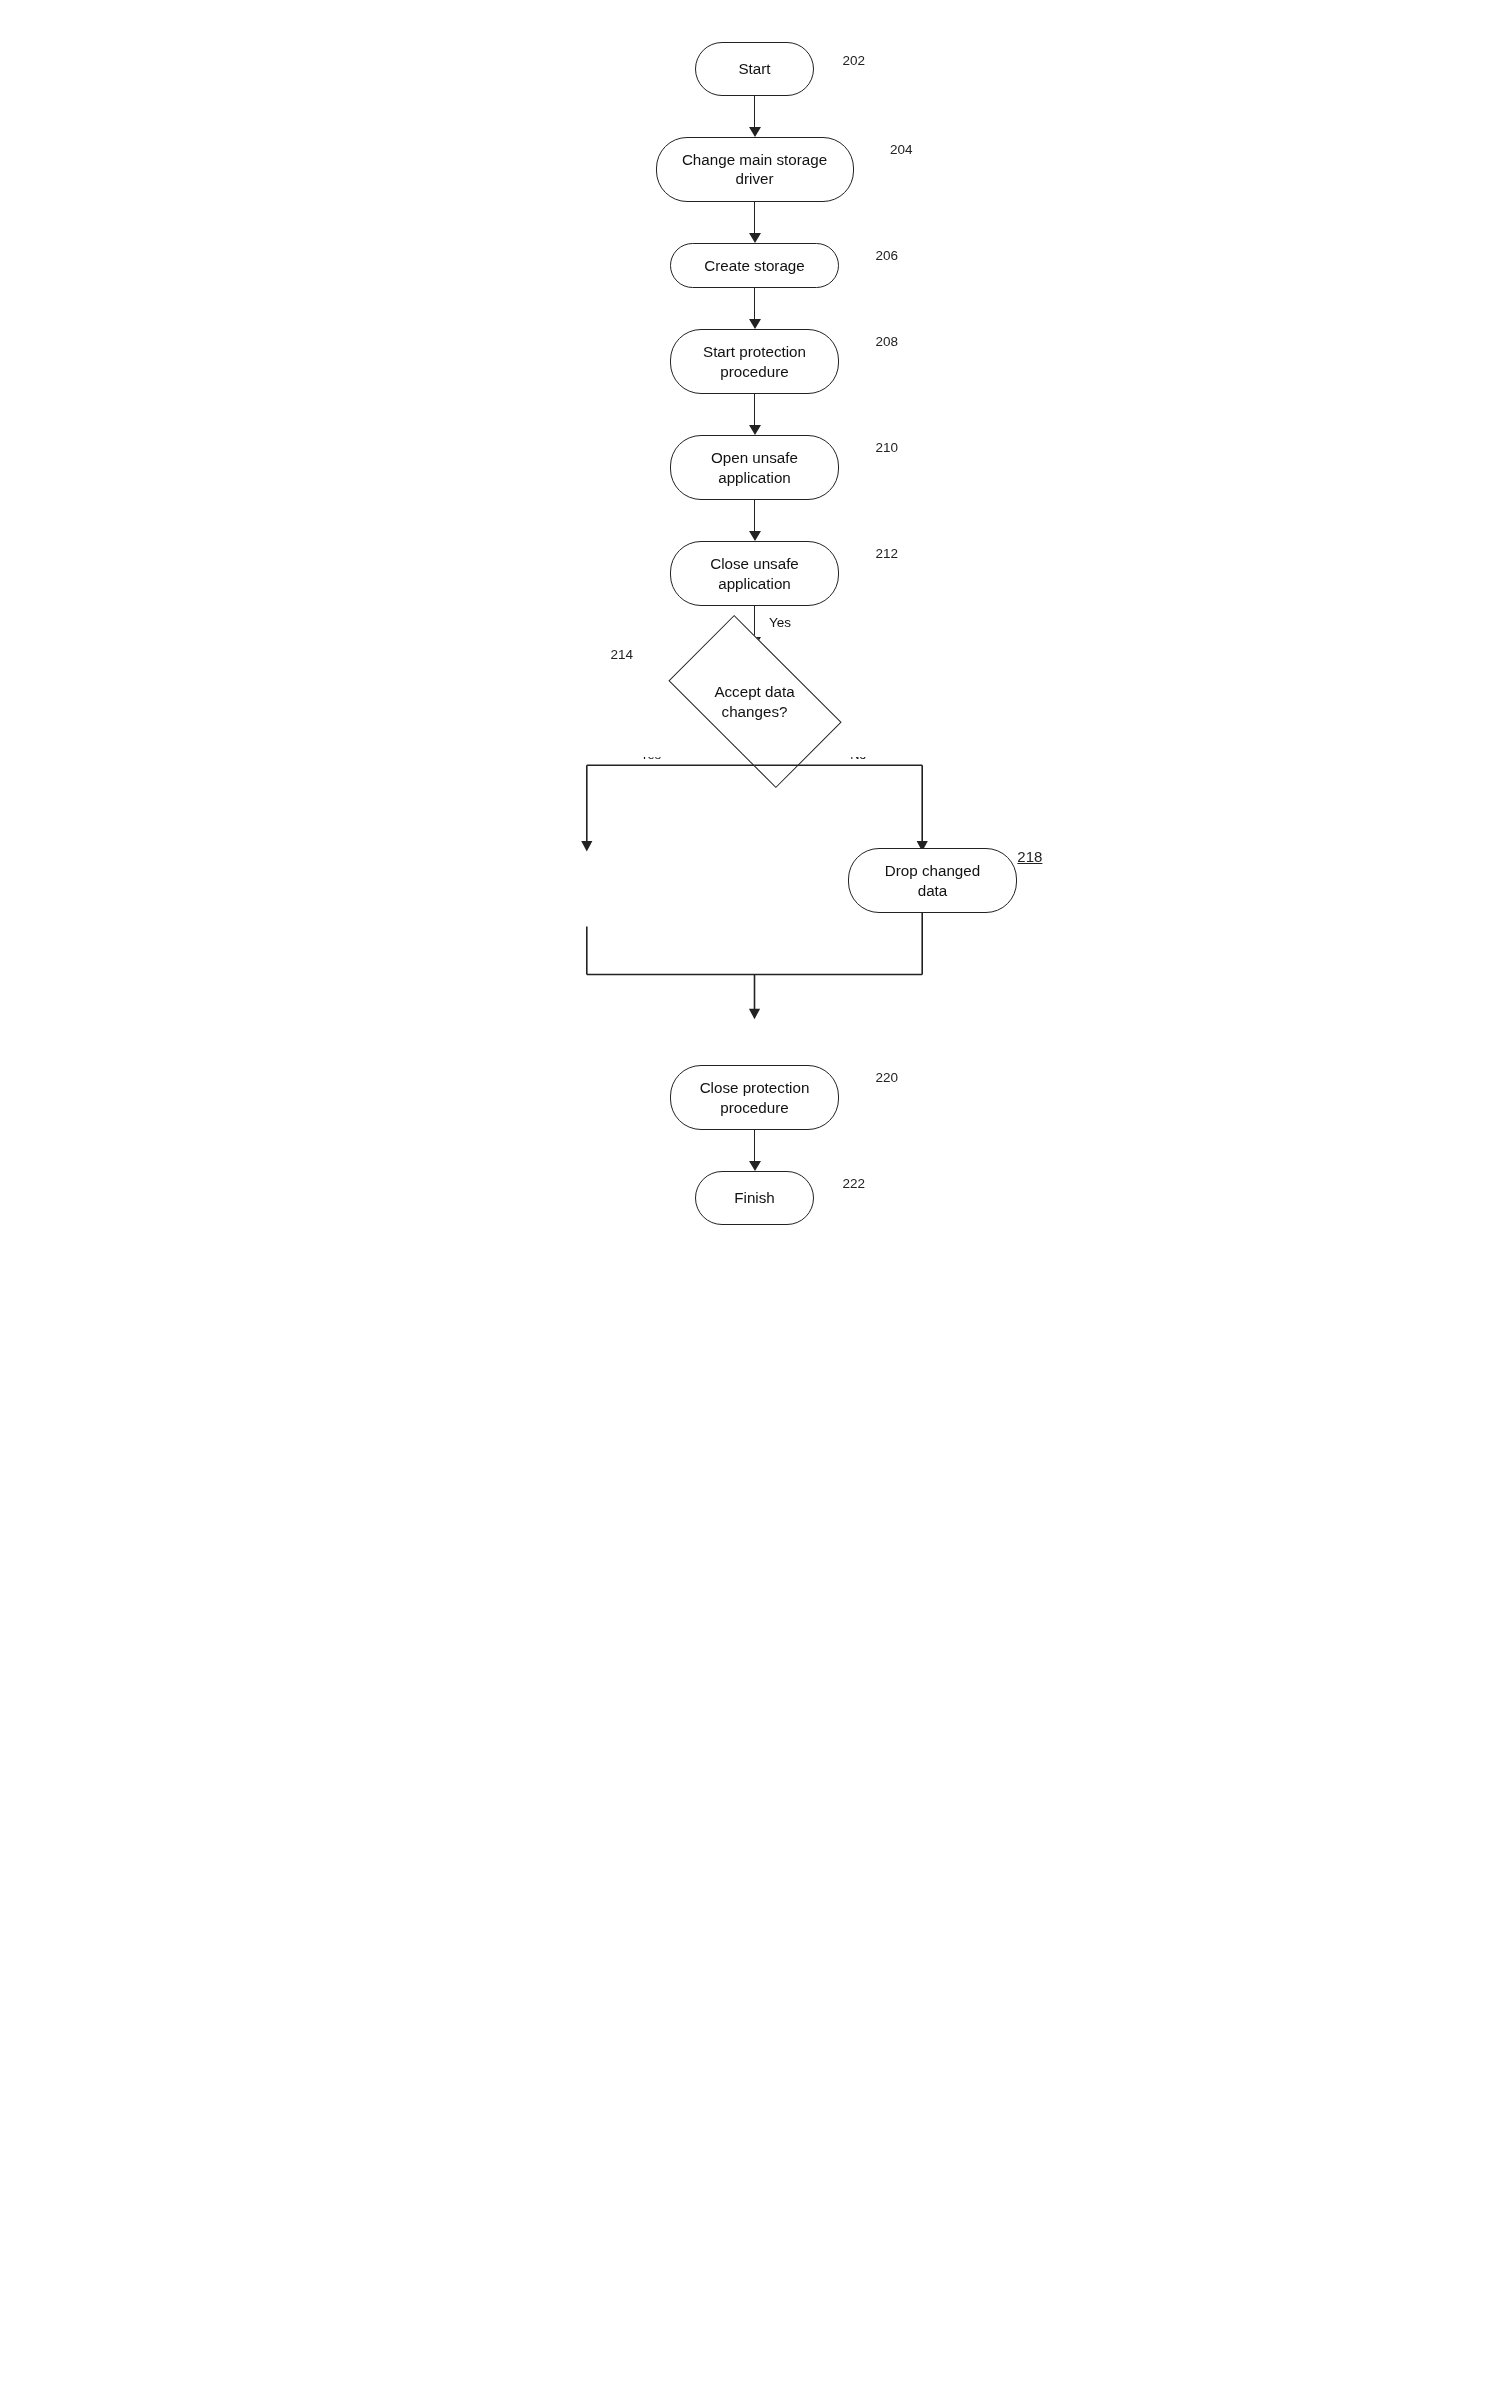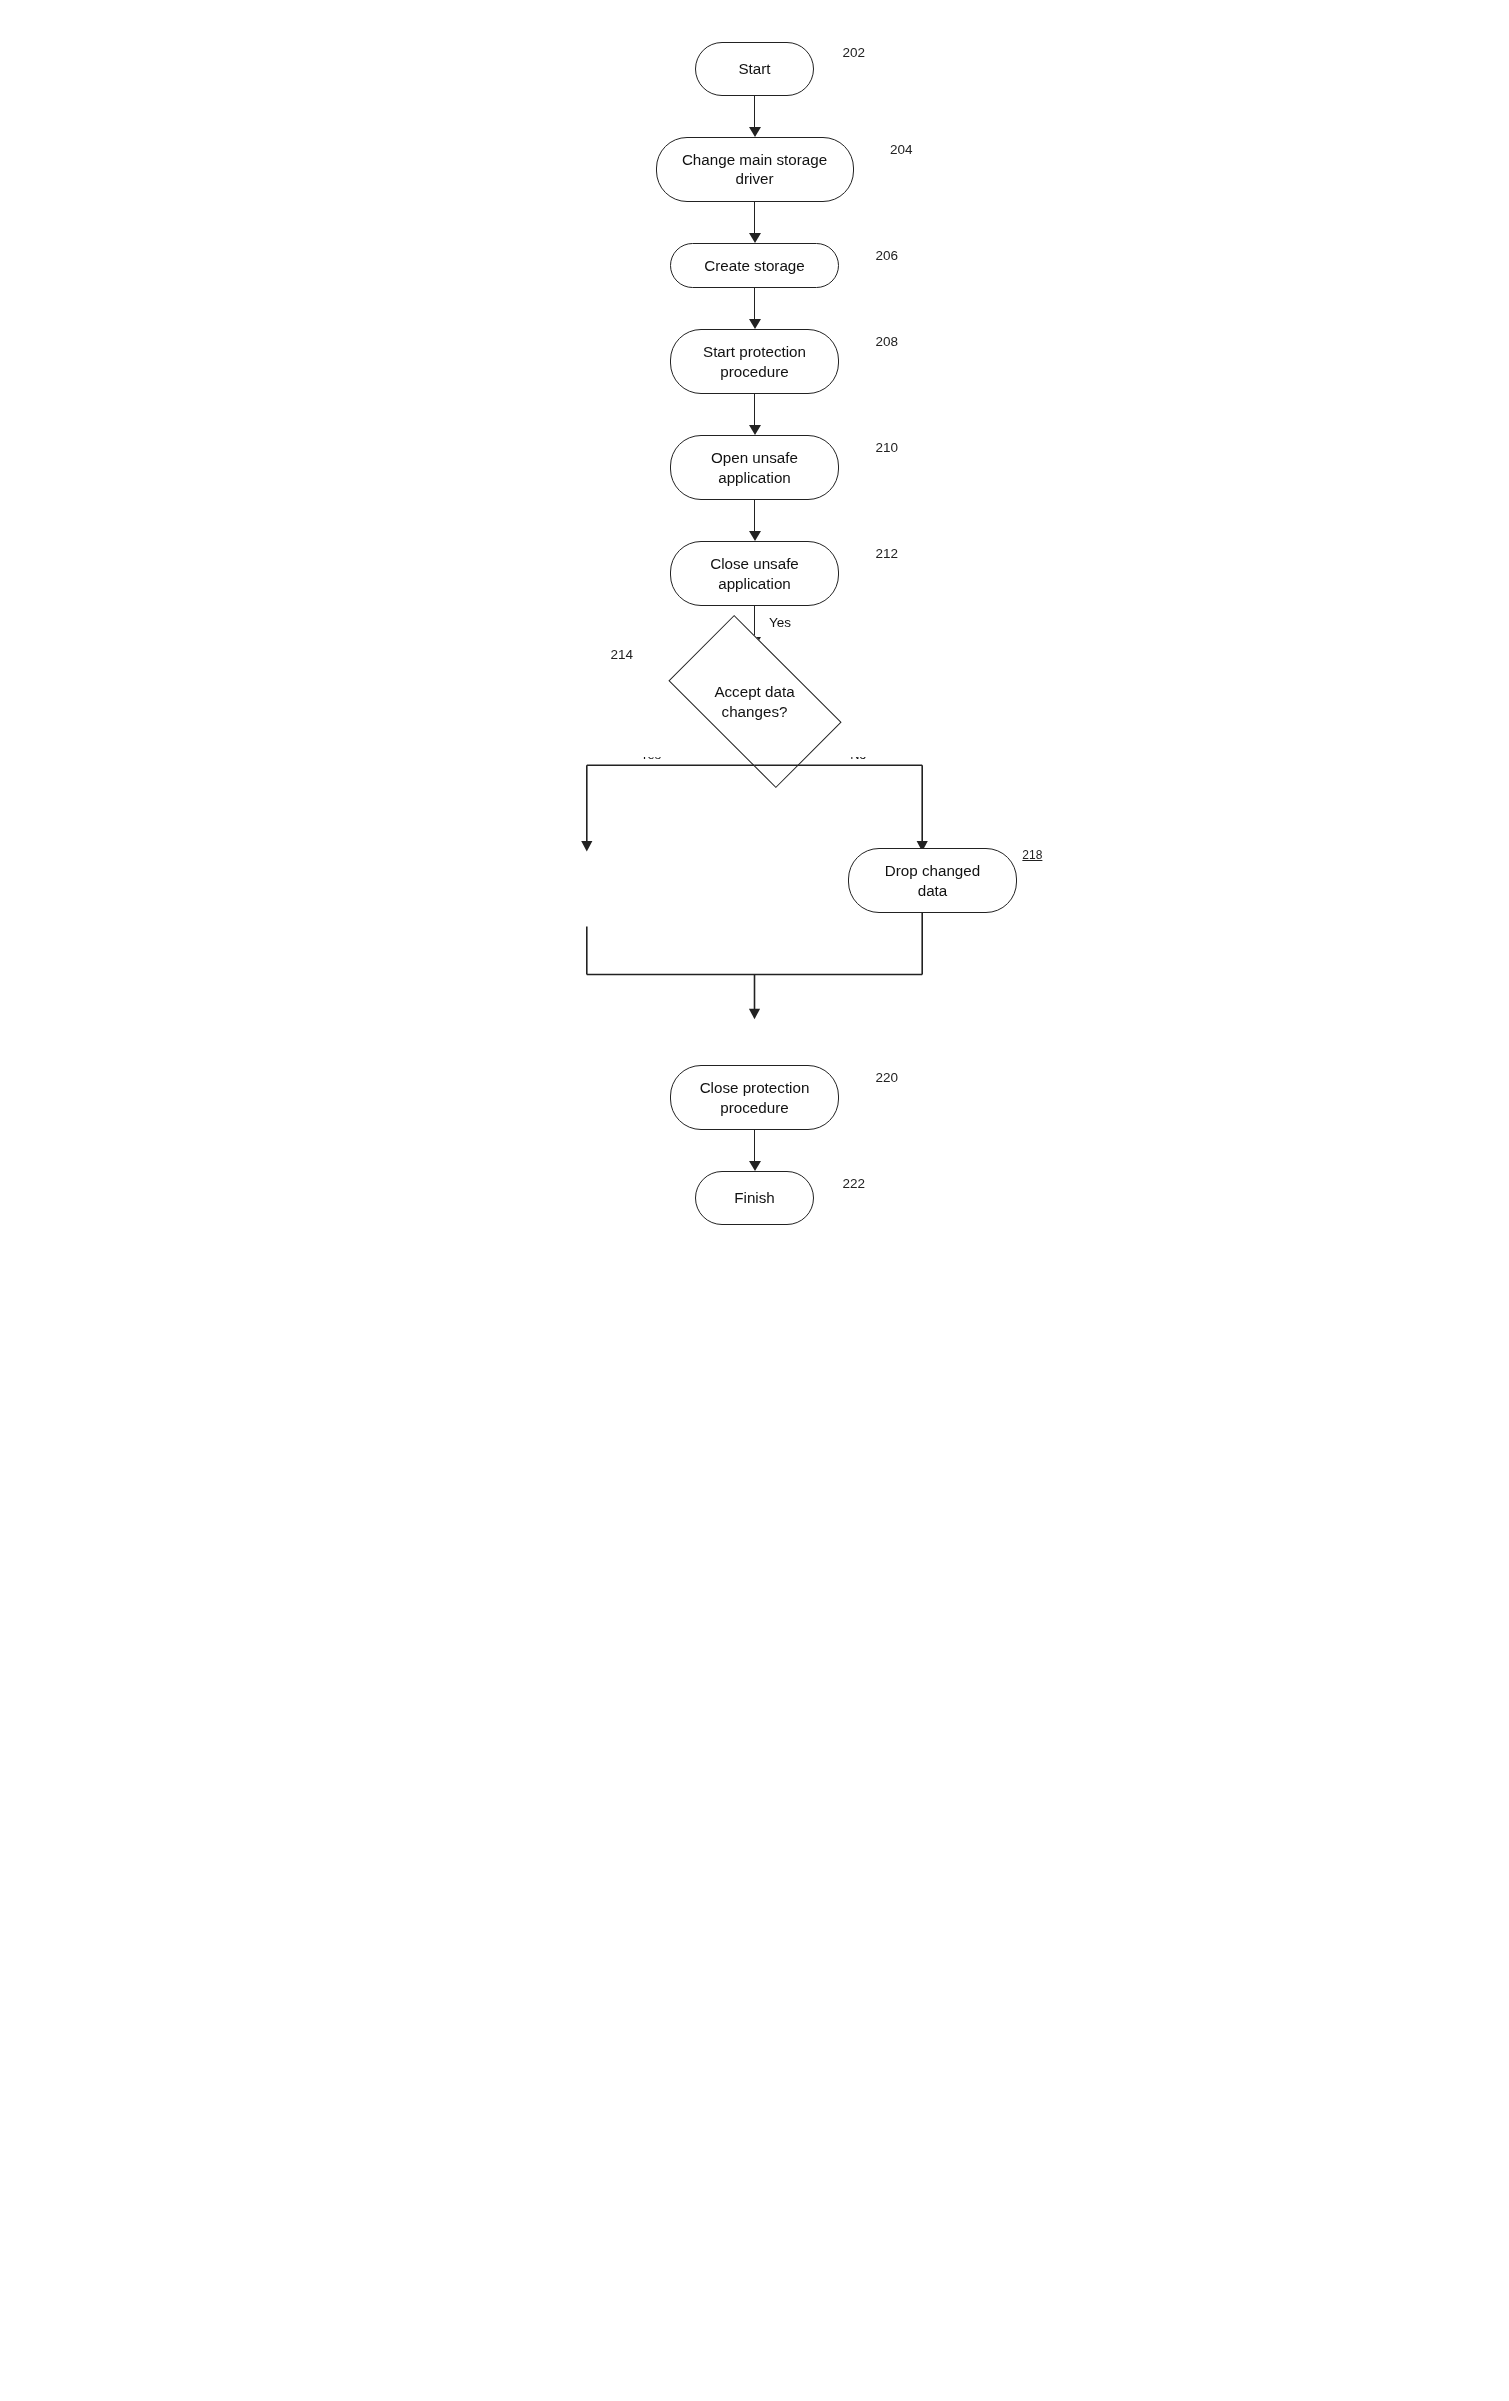--- a/index.html
+++ b/index.html
@@ -111,21 +111,21 @@
       align-items: center;
     }
   </style>
 </head>
 <body>
 
 <div class="diagram-container">
   <div class="flowchart">
 
     <div class="node-wrapper" style="margin-bottom:0;">
-      <span class="ref" style="right:-51px; top:3px;">202</span>
+      <span class="ref" style="right:-51px; top:11px;">202</span>
       <div class="pill node-label">Start</div>
     </div>
 
     <div class="arrow">
       <div class="arrow-line" style="height:30.5px;"></div>
       <div class="arrow-head"></div>
     </div>
 
     <div class="node-wrapper">
       <span class="ref" style="right:-59px; top:5.1px;">204</span>
@@ -205,21 +205,21 @@
         <line x1="560" y1="170" x2="560" y2="262" stroke="#222" stroke-width="2"></line>
 
         <line x1="140" y1="262" x2="560" y2="262" stroke="#222" stroke-width="2"></line>
 
         <line x1="350" y1="262" x2="350" y2="310" stroke="#222" stroke-width="2"></line>
         <polygon points="343,305 357,305 350,318" fill="#222"></polygon>
       </svg>
 
 
       <div style="position:absolute; right:17px; top:91px; width:169px;">
-        <span class="ref" style="position:absolute; right:-25.4px; top:0; font-size:12px; color:#222;text-decoration:underline;">218</span>
+        <span class="ref" style="position:absolute; right:-25.4px; top:0; font-size:15px; color:#222;text-decoration:underline;">218</span>
         <div class="rect node-label" style="width:165px;">Drop changed data</div>
       </div>
 
     </div>
 
     <div class="node-wrapper" style="margin-top:20px;">
       <span class="ref" style="right:-59px; top:5.1px;">220</span>
       <div class="rect node-label">Close protection<br>procedure</div>
     </div>
 

